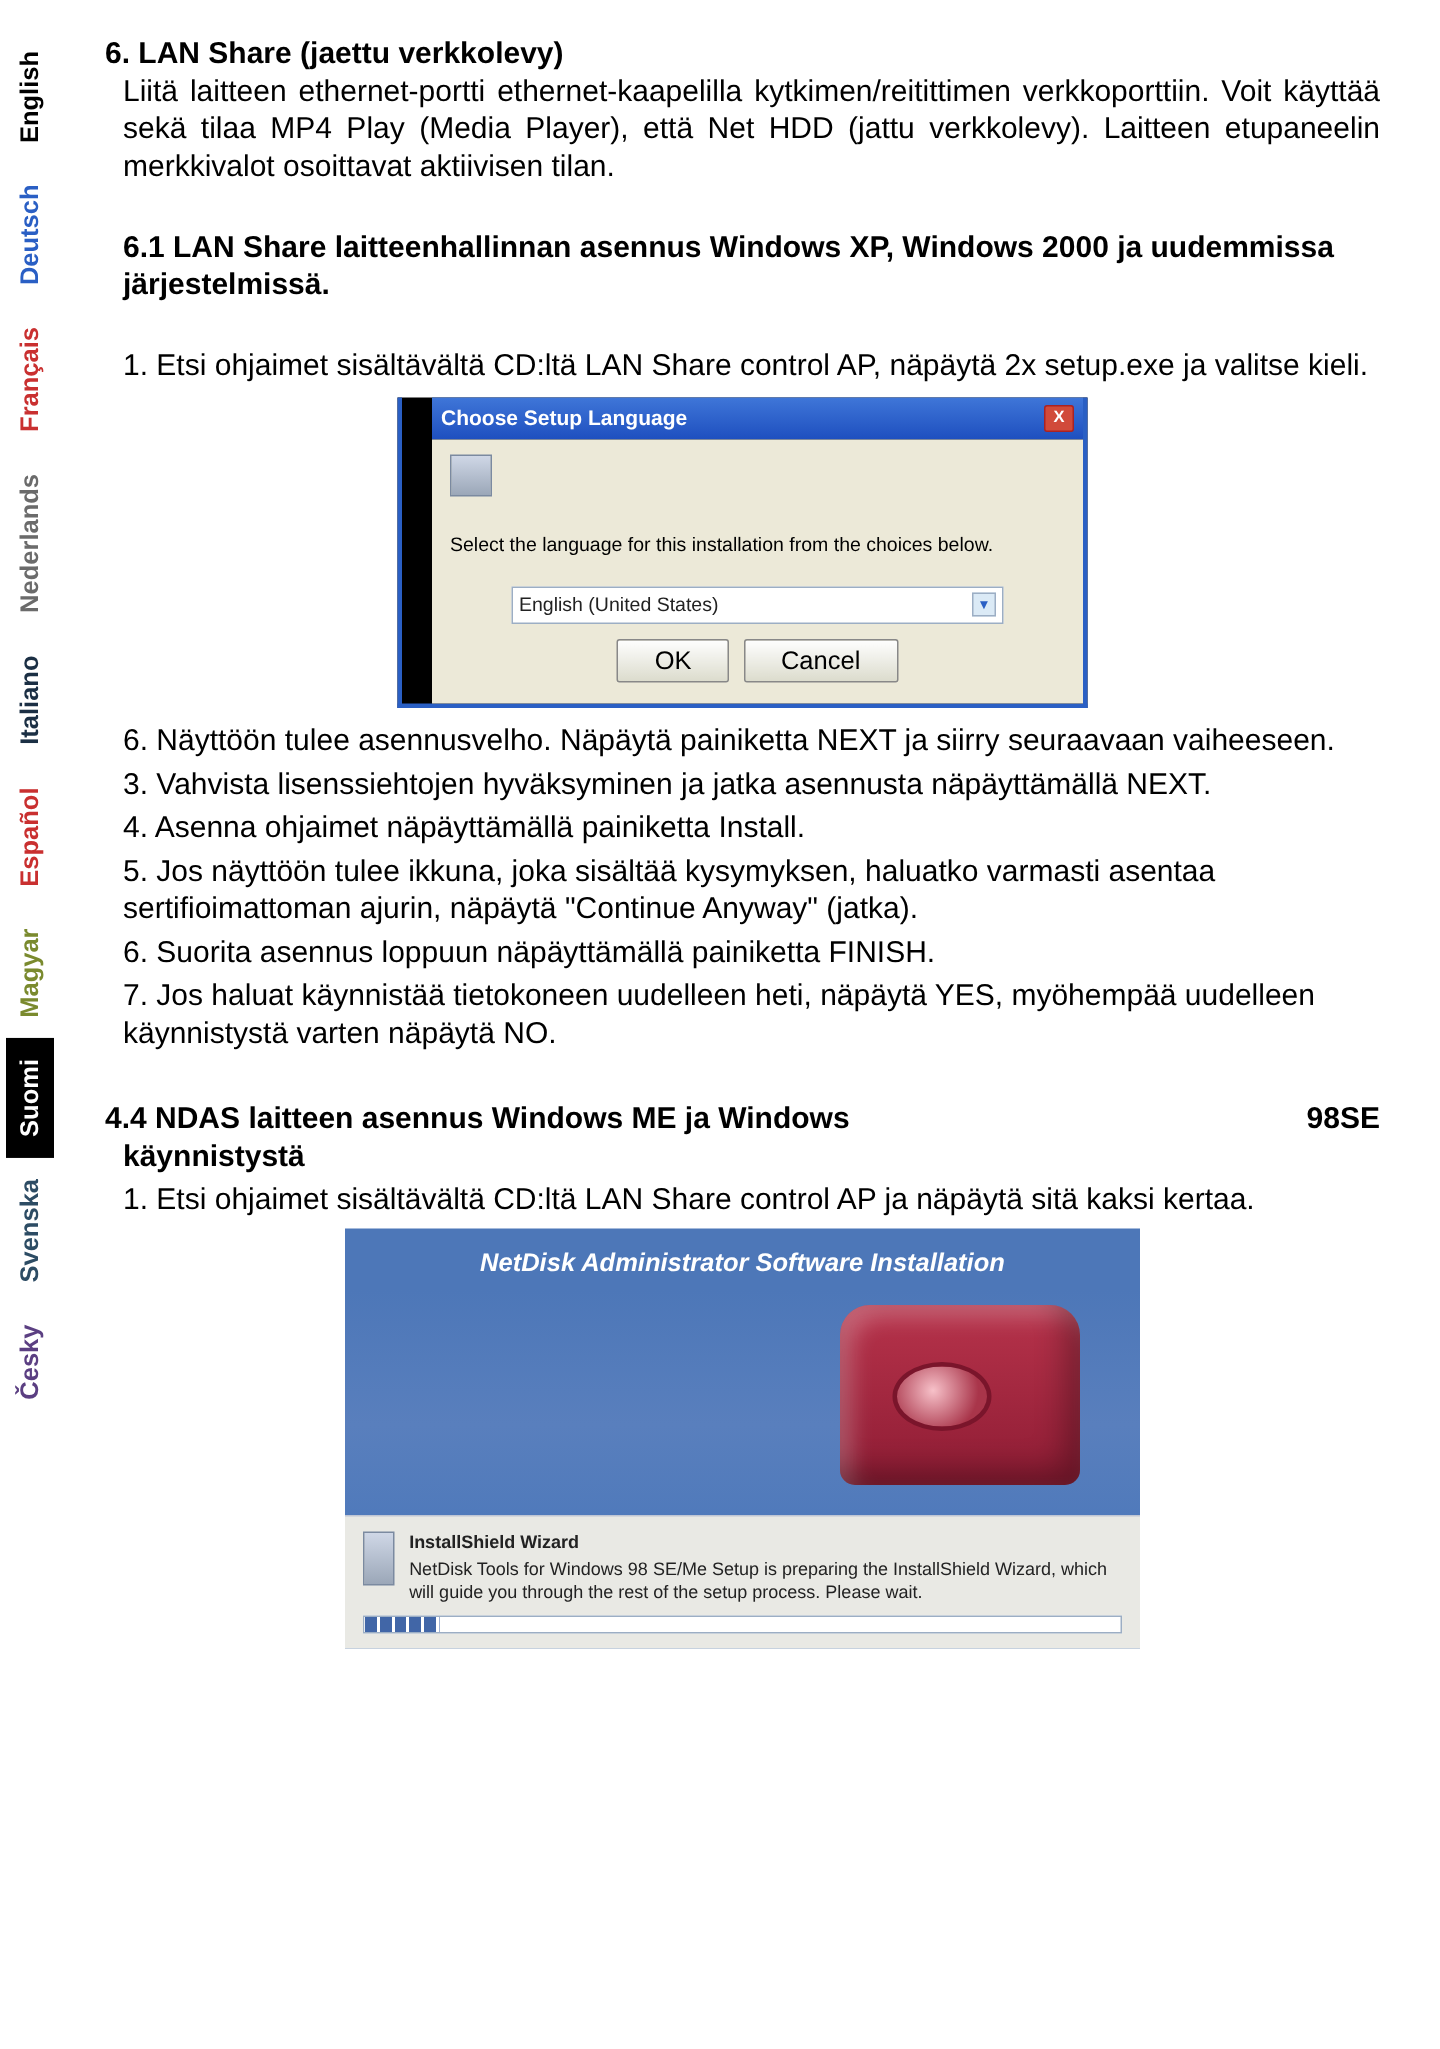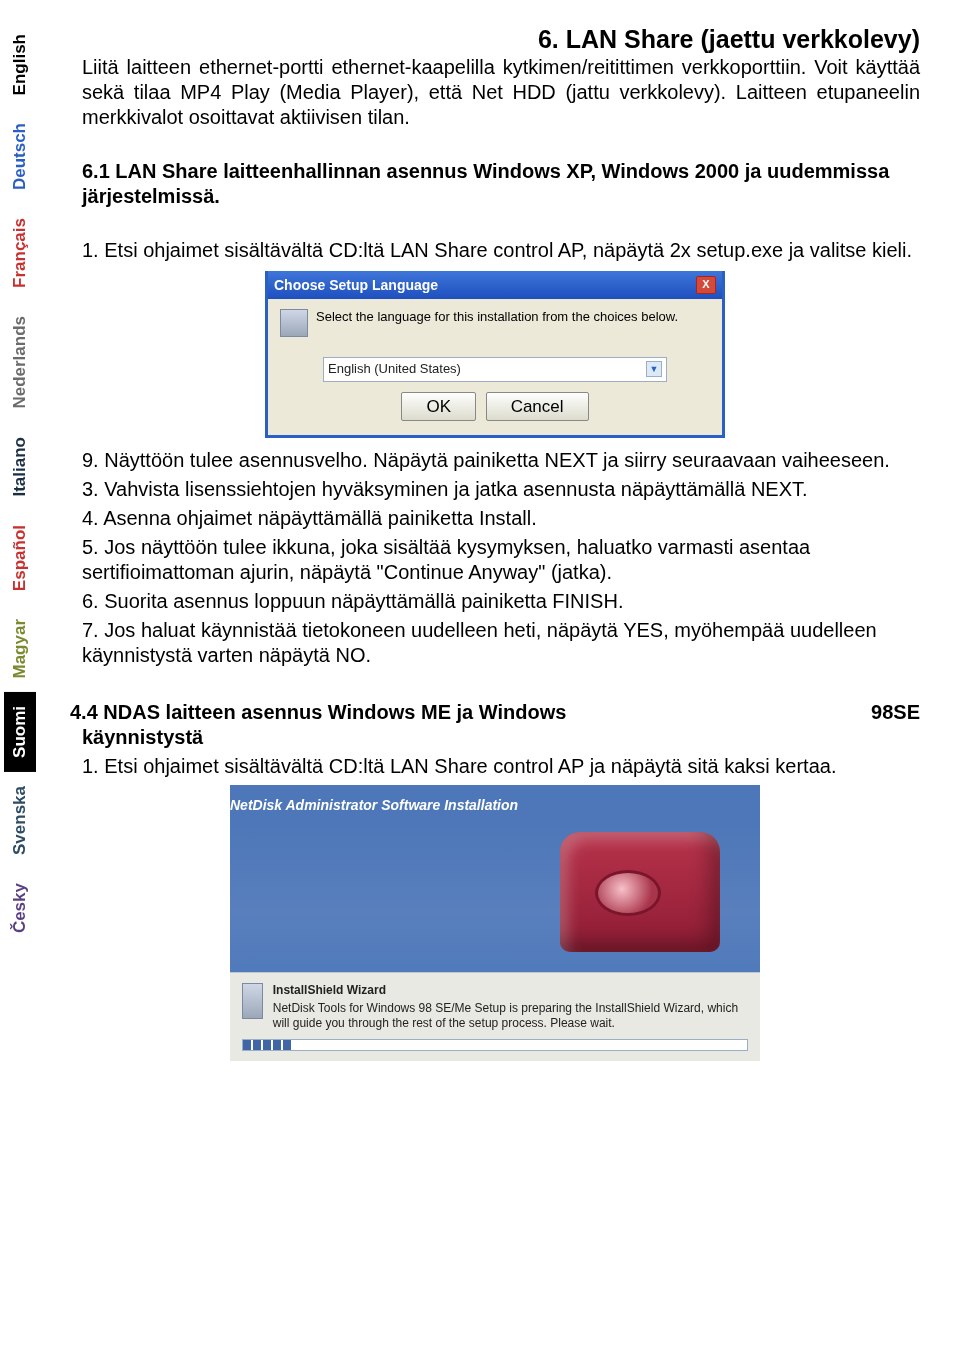--- a/index.html
+++ b/index.html
@@ -39,36 +39,36 @@
   .lang-teal { color: #2d4c64; }
   .lang-purple { color: #5b3f82; }
   .content {
     flex: 1;
     padding: 24px 40px 24px 30px;
     color: #000;
     font-size: 20px;
     line-height: 1.25;
   }
   .content h2 {
-    font-size: 25px;
+    font-size: 20px;
     font-weight: bold;
     margin: 0 0 0 0;
-    text-align: right;
   }
   .content p { margin: 0 0 4px 12px; }
   .content .jtext { text-align: justify; }
   .dialog-img {
     width: 460px;
     margin: 8px auto 10px auto;
   }
   .win-frame {
     border: 3px solid #2a5fc4;
     border-top: none;
-    background: #bef264;
+    background: #000000;
     font-family: Tahoma, Arial, sans-serif;
+    padding-left: 20px;
   }
   .win-title {
     background: linear-gradient(#3f76d8, #1e4fbf);
     color: #fff;
     padding: 5px 6px;
     font-size: 14px;
     font-weight: bold;
     display: flex;
     align-items: center;
     justify-content: space-between;
@@ -82,22 +82,23 @@
   }
   .win-body {
     padding: 10px 12px 14px 12px;
     font-size: 13px;
     color: #000;
     background: #ece9d8;
   }
   .win-body-row1 {
     display: flex;
     align-items: flex-start;
-    gap: 8px;
+    gap: 24px;
     margin-bottom: 20px;
+    flex-direction: column;
   }
   .win-icon {
     width: 28px; height: 28px;
     background: linear-gradient(#cfd7e6, #9ba7b8);
     border: 1px solid #7b8aa0;
   }
   .win-select {
     width: 80%;
     margin: 12px auto 10px auto;
     border: 1px solid #9caec4;
@@ -129,21 +130,22 @@
   .installer {
     width: 530px;
     margin: 6px auto 0 auto;
     background: #4d77b8;
     font-family: Tahoma, Arial, sans-serif;
   }
   .installer-title {
     color: #fff;
     font-style: italic;
     font-weight: bold;
-    font-size: 14px;
+    font-size: 17px;
+    text-align: center;
     padding: 12px 0 8px 0;
   }
   .installer-stage {
     height: 150px;
     position: relative;
     background: linear-gradient(180deg, #4d77b8 0%, #597fbd 60%, #507abb 100%);
   }
   .device {
     position: absolute;
     right: 40px; top: 10px;
@@ -232,21 +234,21 @@
             <span class="win-arrow">▼</span>
           </div>
           <div class="win-btns">
             <span class="win-btn">OK</span>
             <span class="win-btn">Cancel</span>
           </div>
         </div>
       </div>
     </div>
 
-    <p>9. Näyttöön tulee asennusvelho. Näpäytä painiketta NEXT ja siirry seuraavaan vaiheeseen.</p>
+    <p>6. Näyttöön tulee asennusvelho. Näpäytä painiketta NEXT ja siirry seuraavaan vaiheeseen.</p>
     <p>3. Vahvista lisenssiehtojen hyväksyminen ja jatka asennusta näpäyttämällä NEXT.</p>
     <p>4. Asenna ohjaimet näpäyttämällä painiketta Install.</p>
     <p>5. Jos näyttöön tulee ikkuna, joka sisältää kysymyksen, haluatko varmasti asentaa sertifioimattoman ajurin, näpäytä "Continue Anyway" (jatka).</p>
     <p>6. Suorita asennus loppuun näpäyttämällä painiketta FINISH.</p>
     <p>7. Jos haluat käynnistää tietokoneen uudelleen heti, näpäytä YES, myöhempää uudelleen käynnistystä varten näpäytä NO.</p>
 
     <div class="sec62-row">
       <b class="sec62-grow" style="text-align:justify;">4.4    NDAS    laitteen    asennus    Windows    ME    ja    Windows</b>
       <b class="nowrap" style="margin-left:20px;margin-top:22px;">98SE</b>
     </div>

